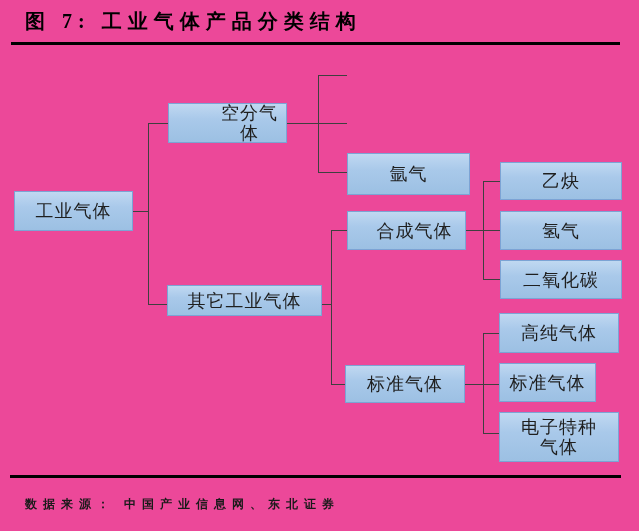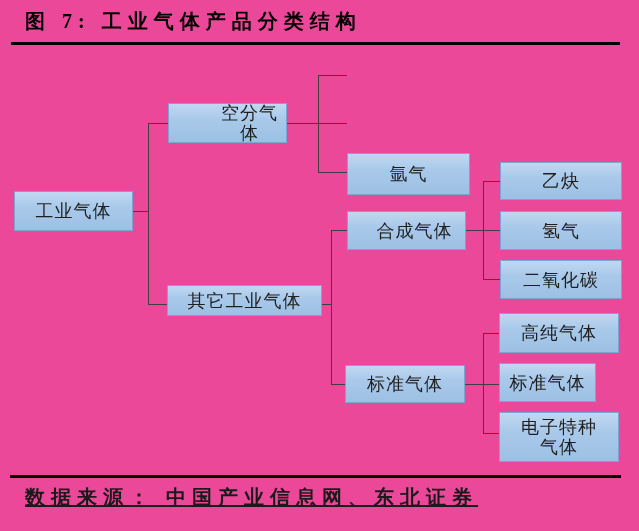--- a/index.html
+++ b/index.html
@@ -23,27 +23,26 @@
   }
   .rule {
     position: absolute;
     background: #000000;
   }
   .top-rule    { left: 11px; top: 42px;  width: 609px; height: 3px; }
   .bottom-rule { left: 10px; top: 475px; width: 611px; height: 3px; }
   .source-line {
     position: absolute;
     left: 25px;
-    top: 484px;
-    font-size: 20px;
+    top: 496px;
+    font-size: 12px;
     font-weight: bold;
     color: #1a1a1a;
     letter-spacing: 6px;
     white-space: nowrap;
-    text-decoration: underline;
   }
   .node {
     position: absolute;
     box-sizing: border-box;
     border: 1px solid #7ca3d4;
     background: linear-gradient(180deg, #c0d8f1 0%, #a9c9ea 40%, #9cc0e3 100%);
     color: #1f1f1f;
     font-size: 18px;
     letter-spacing: 1px;
     display: flex;

